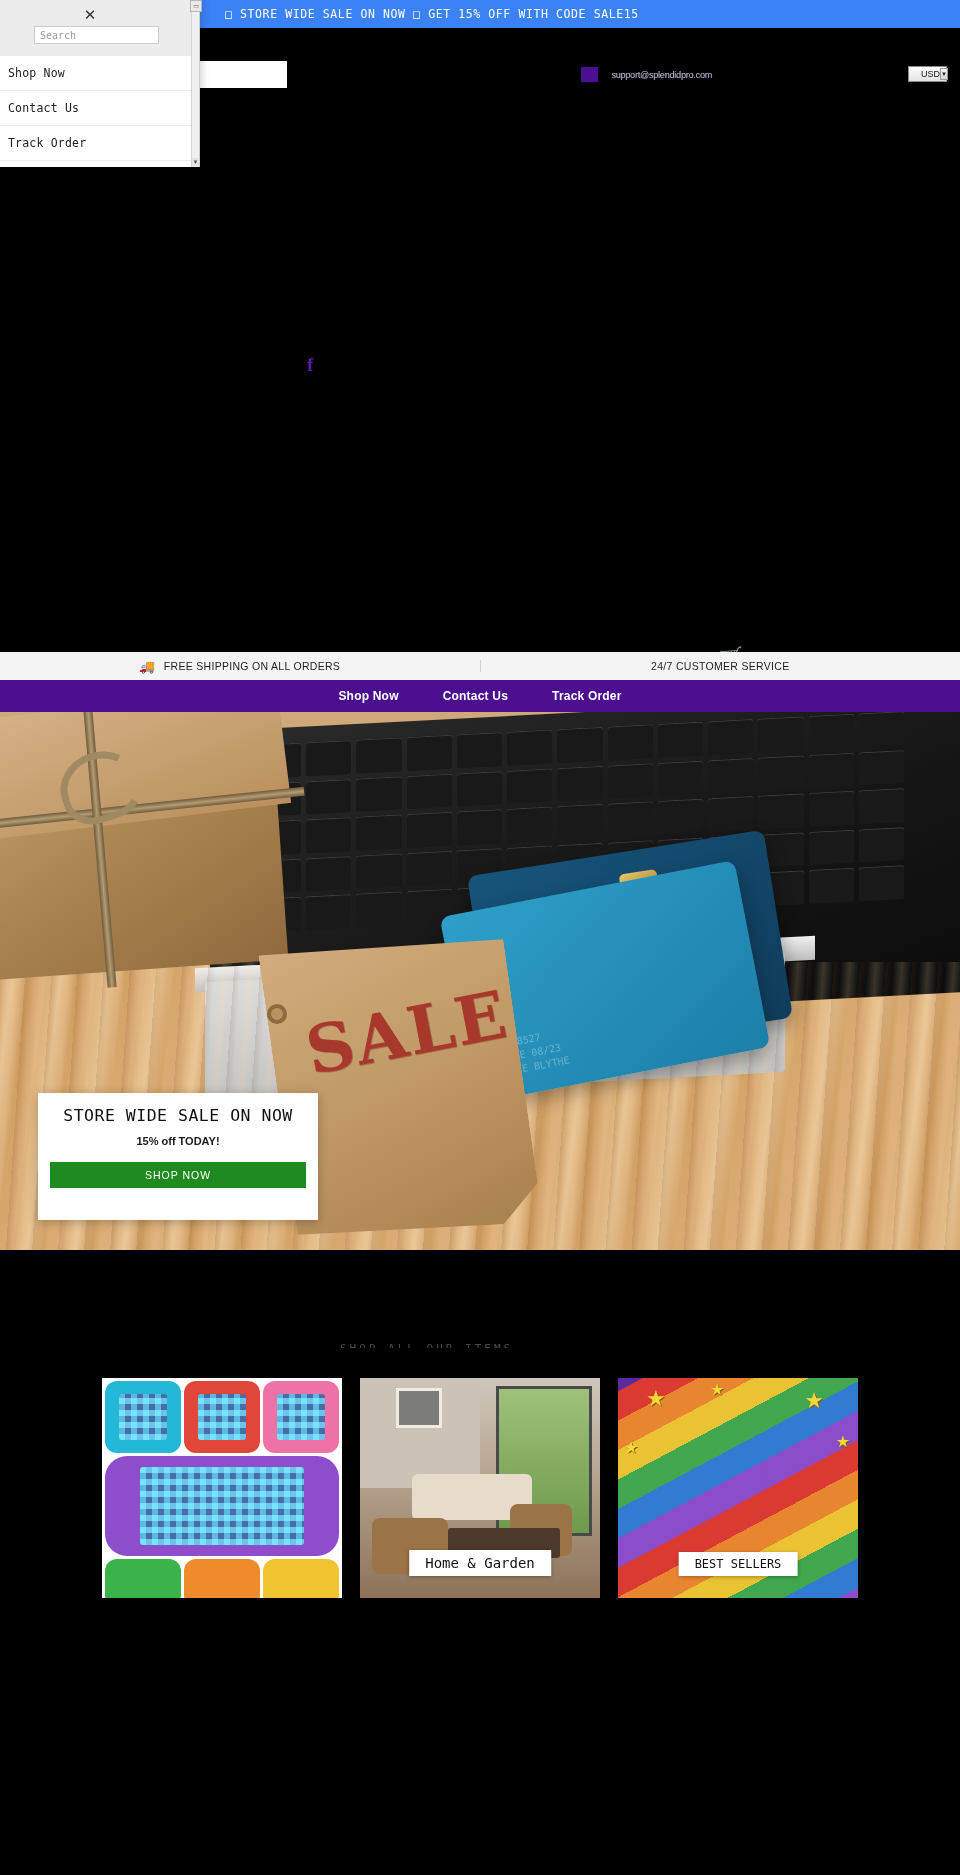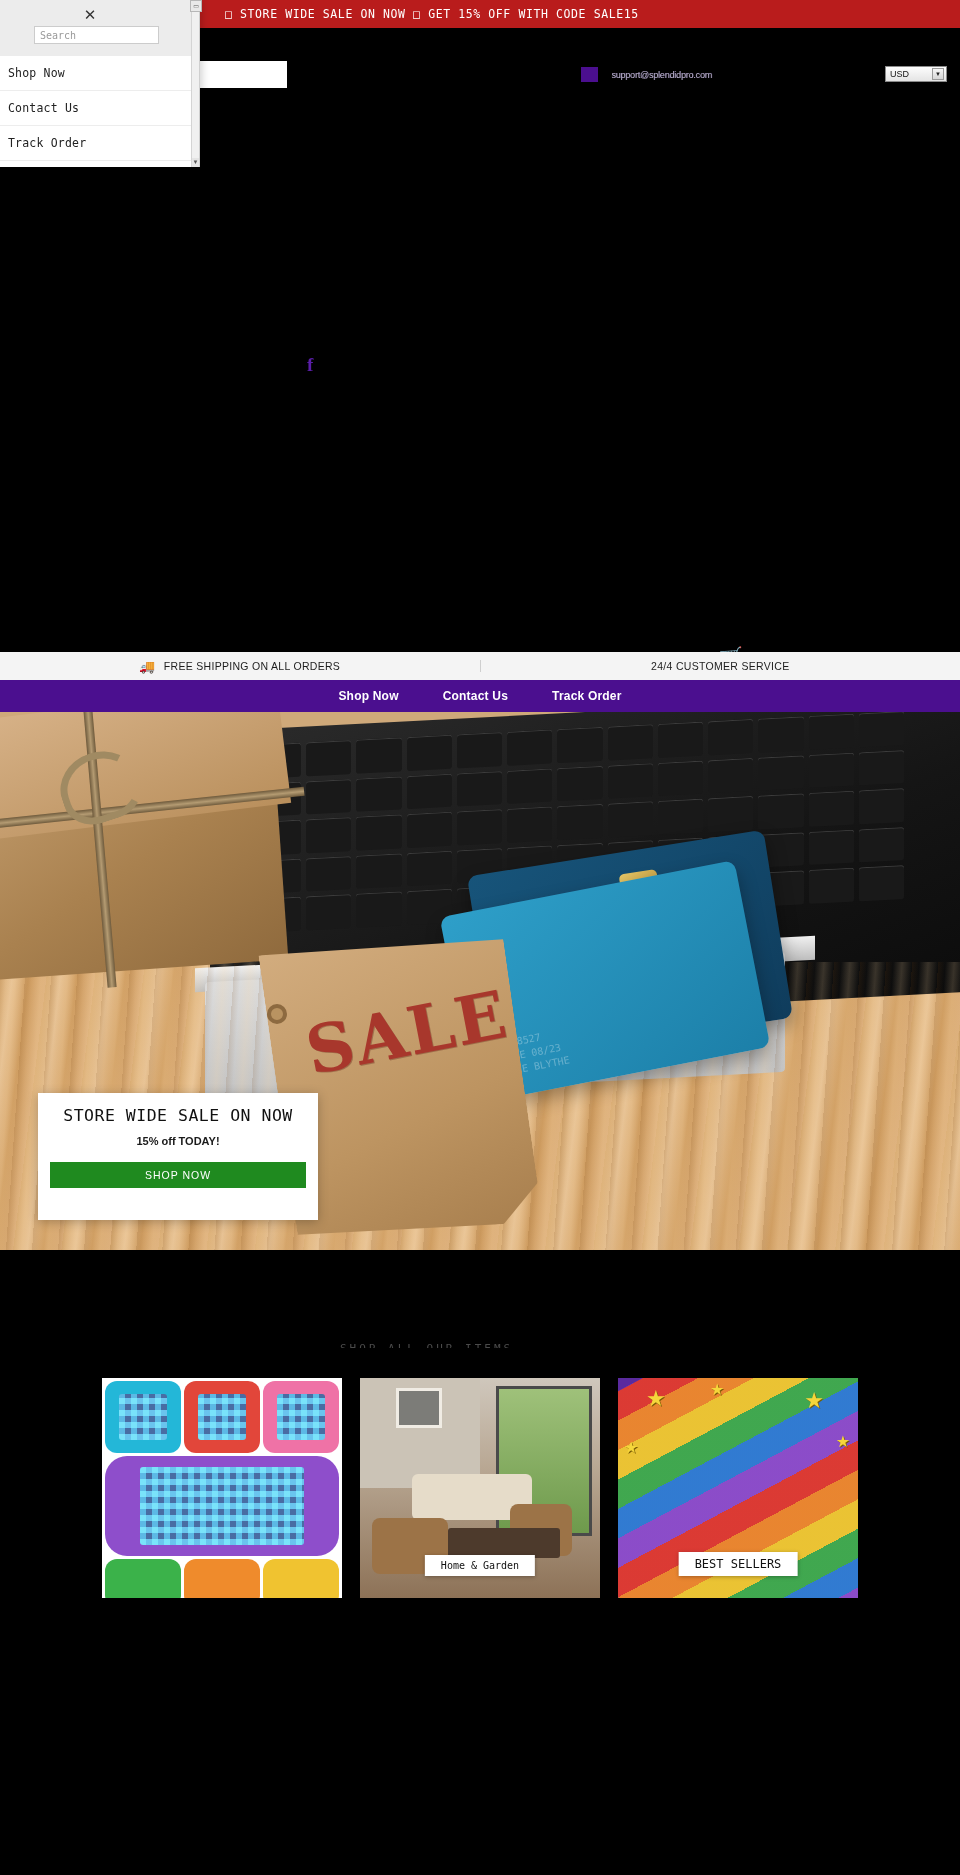--- a/index.html
+++ b/index.html
@@ -7,21 +7,21 @@
     width: 960px; height: 1875px;
     background: #000;
     font-family: "Liberation Sans", sans-serif;
     overflow: hidden;
   }
   .page { position: relative; width: 960px; height: 1875px; background: #000; }
 
   
   .announce {
     position: absolute; left: 200px; top: 0; width: 760px; height: 28px;
-    background: #b91c1c; color: #fff;
+    background: #3b82f6; color: #fff;
     display: flex; align-items: center; justify-content: flex-start;
     padding-left: 25px;
     font-family: "DejaVu Sans Mono", monospace;
     font-size: 11.5px; letter-spacing: 0.6px; white-space: nowrap;
   }
 
   
   .header-band {
     position: absolute; left: 0; top: 28px; width: 960px; height: 624px;
     background: #000;
@@ -37,25 +37,25 @@
   .mail-swatch { width: 17px; height: 15px; background: #4b0f8f; display: block; }
   .email-text {
     color: #c9c0dd; font-size: 9px; letter-spacing: -0.2px;
     font-family: "Liberation Sans", sans-serif;
     opacity: .92; text-shadow: 0.5px 0 0 rgba(120,100,160,.6);
     filter: blur(0.25px);
   }
   .currency-select {
     position: absolute; right: 248px; top: 38px;
     transform: translateX(235px);
-    width: 62px; height: 16px;
+    width: 39px; height: 16px;
     background: linear-gradient(#fdfdfd,#e4e4e4);
     border: 1px solid #8a8a8a;
     display: flex; align-items: center; justify-content: space-between;
-    padding: 0 2px 0 4px;
+    padding: 0 2px 0 12px;
     font-size: 9px; color: #111; font-family: "Liberation Sans", sans-serif;
   }
   .currency-select .arrow {
     width: 12px; height: 12px;
     background: linear-gradient(#f6f6f6,#d6d6d6);
     border: 1px solid #9a9a9a;
     display: flex; align-items: center; justify-content: center;
     font-size: 6px; color: #222;
   }
   .social-fb {
@@ -244,21 +244,21 @@
     clip-path: inset(0 0 58% 0);
   }
   .tiles {
     position: absolute; left: 0; top: 60px; width: 960px;
     display: flex; justify-content: center; gap: 18px;
   }
   .tile { position: relative; width: 240px; height: 220px; overflow: hidden; }
   .tile-label {
     position: absolute; left: 50%; bottom: 22px; transform: translateX(-50%);
     background: #fff; color: #111; padding: 5px 16px;
-    font-family: "DejaVu Sans Mono", monospace; font-size: 10px;
+    font-family: "DejaVu Sans Mono", monospace; font-size: 14px;
     white-space: nowrap; box-shadow: 0 1px 4px rgba(0,0,0,.3);
   }
   
   .t1 { background: #fff; display: grid; grid-template-columns: repeat(3,1fr);
         grid-template-rows: 72px 100px 48px; gap: 3px; padding: 3px; }
   .pad { border-radius: 12px; display: flex; align-items: center; justify-content: center; }
   .pad-inner { width: 62%; height: 64%; background: #1b2b4a; border-radius: 3px;
                background-image: repeating-linear-gradient(90deg,#39c 0 6px,#1b2b4a 6px 12px),
                                  repeating-linear-gradient(0deg,#4ad 0 6px,#1b2b4a 6px 12px);
                background-blend-mode: screen; }
@@ -390,21 +390,21 @@
       <span class="cart-count">x</span>
     </div>
   </div>
 
   <div class="features">
     <div class="feature">
       <span class="truck-icon">🚚</span>
       <span>FREE SHIPPING ON ALL ORDERS</span>
     </div>
     <div class="feature">
-      <span>24/4 CUSTOMER SERVICE</span>
+      <span>24/7 CUSTOMER SERVICE</span>
     </div>
   </div>
 
   <div class="navbar">
     <a href="#">Shop Now</a>
     <a href="#">Contact Us</a>
     <a href="#">Track Order</a>
   </div>
 
   <div class="hero">

